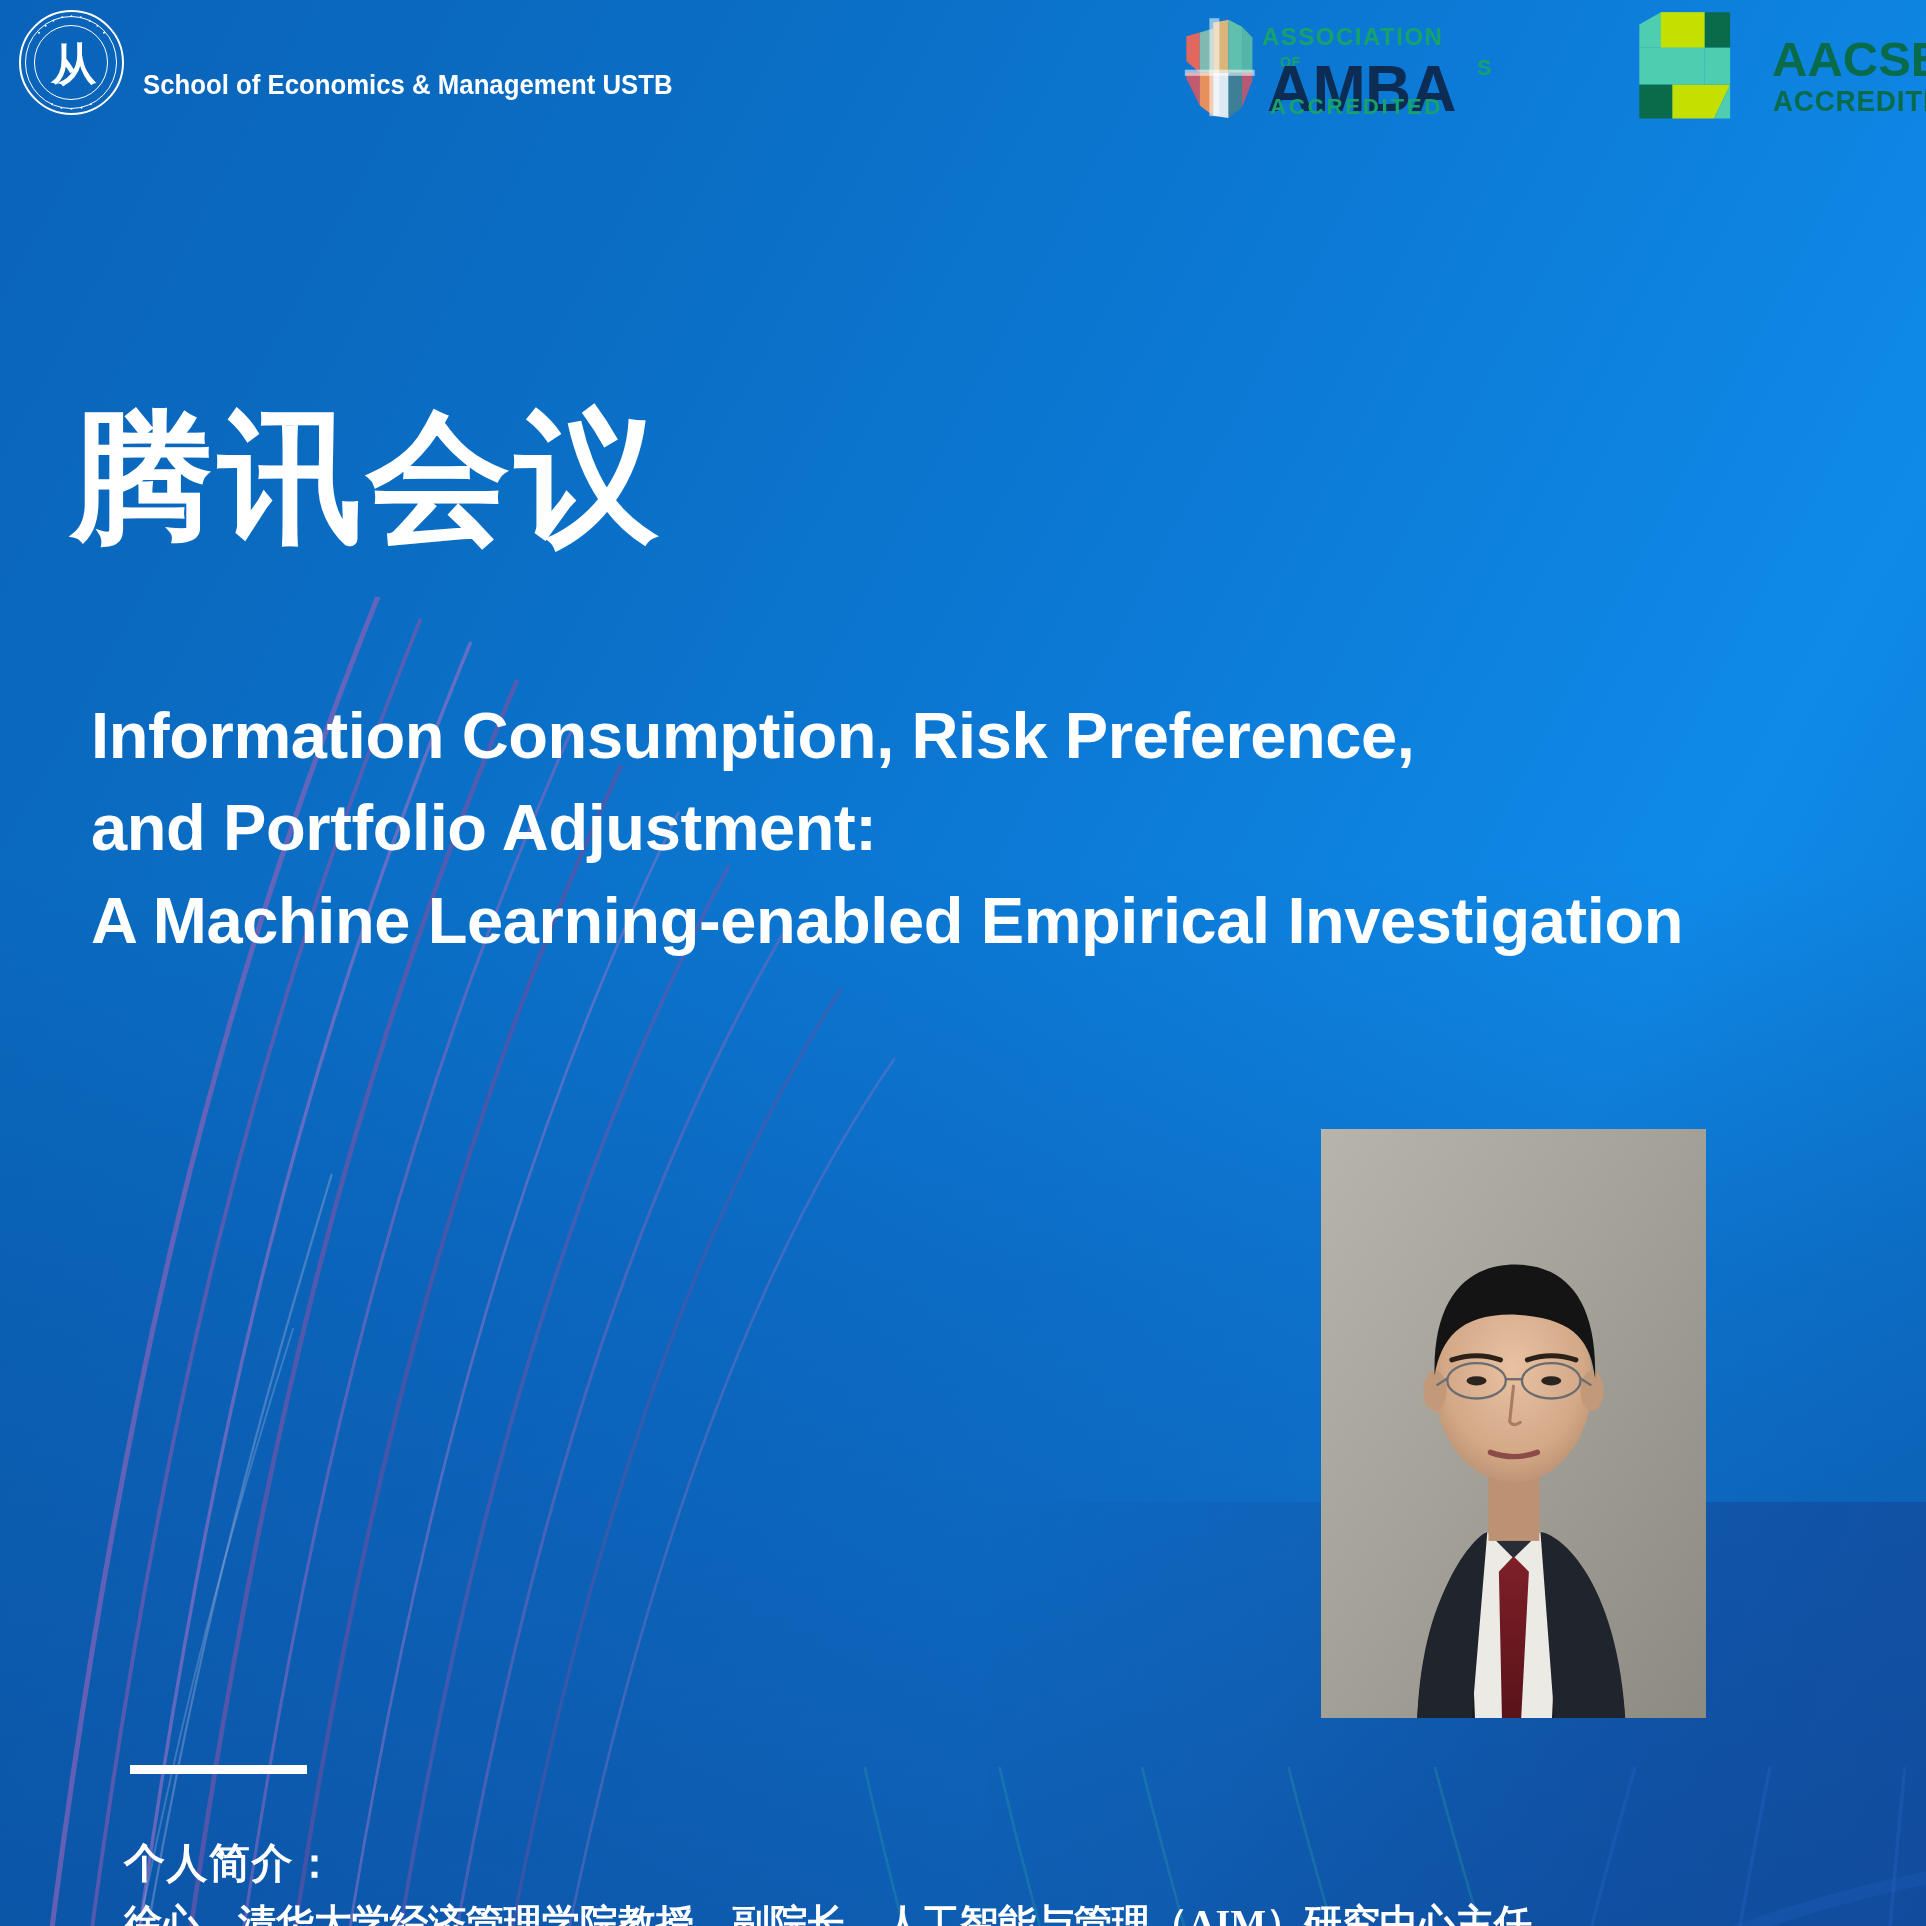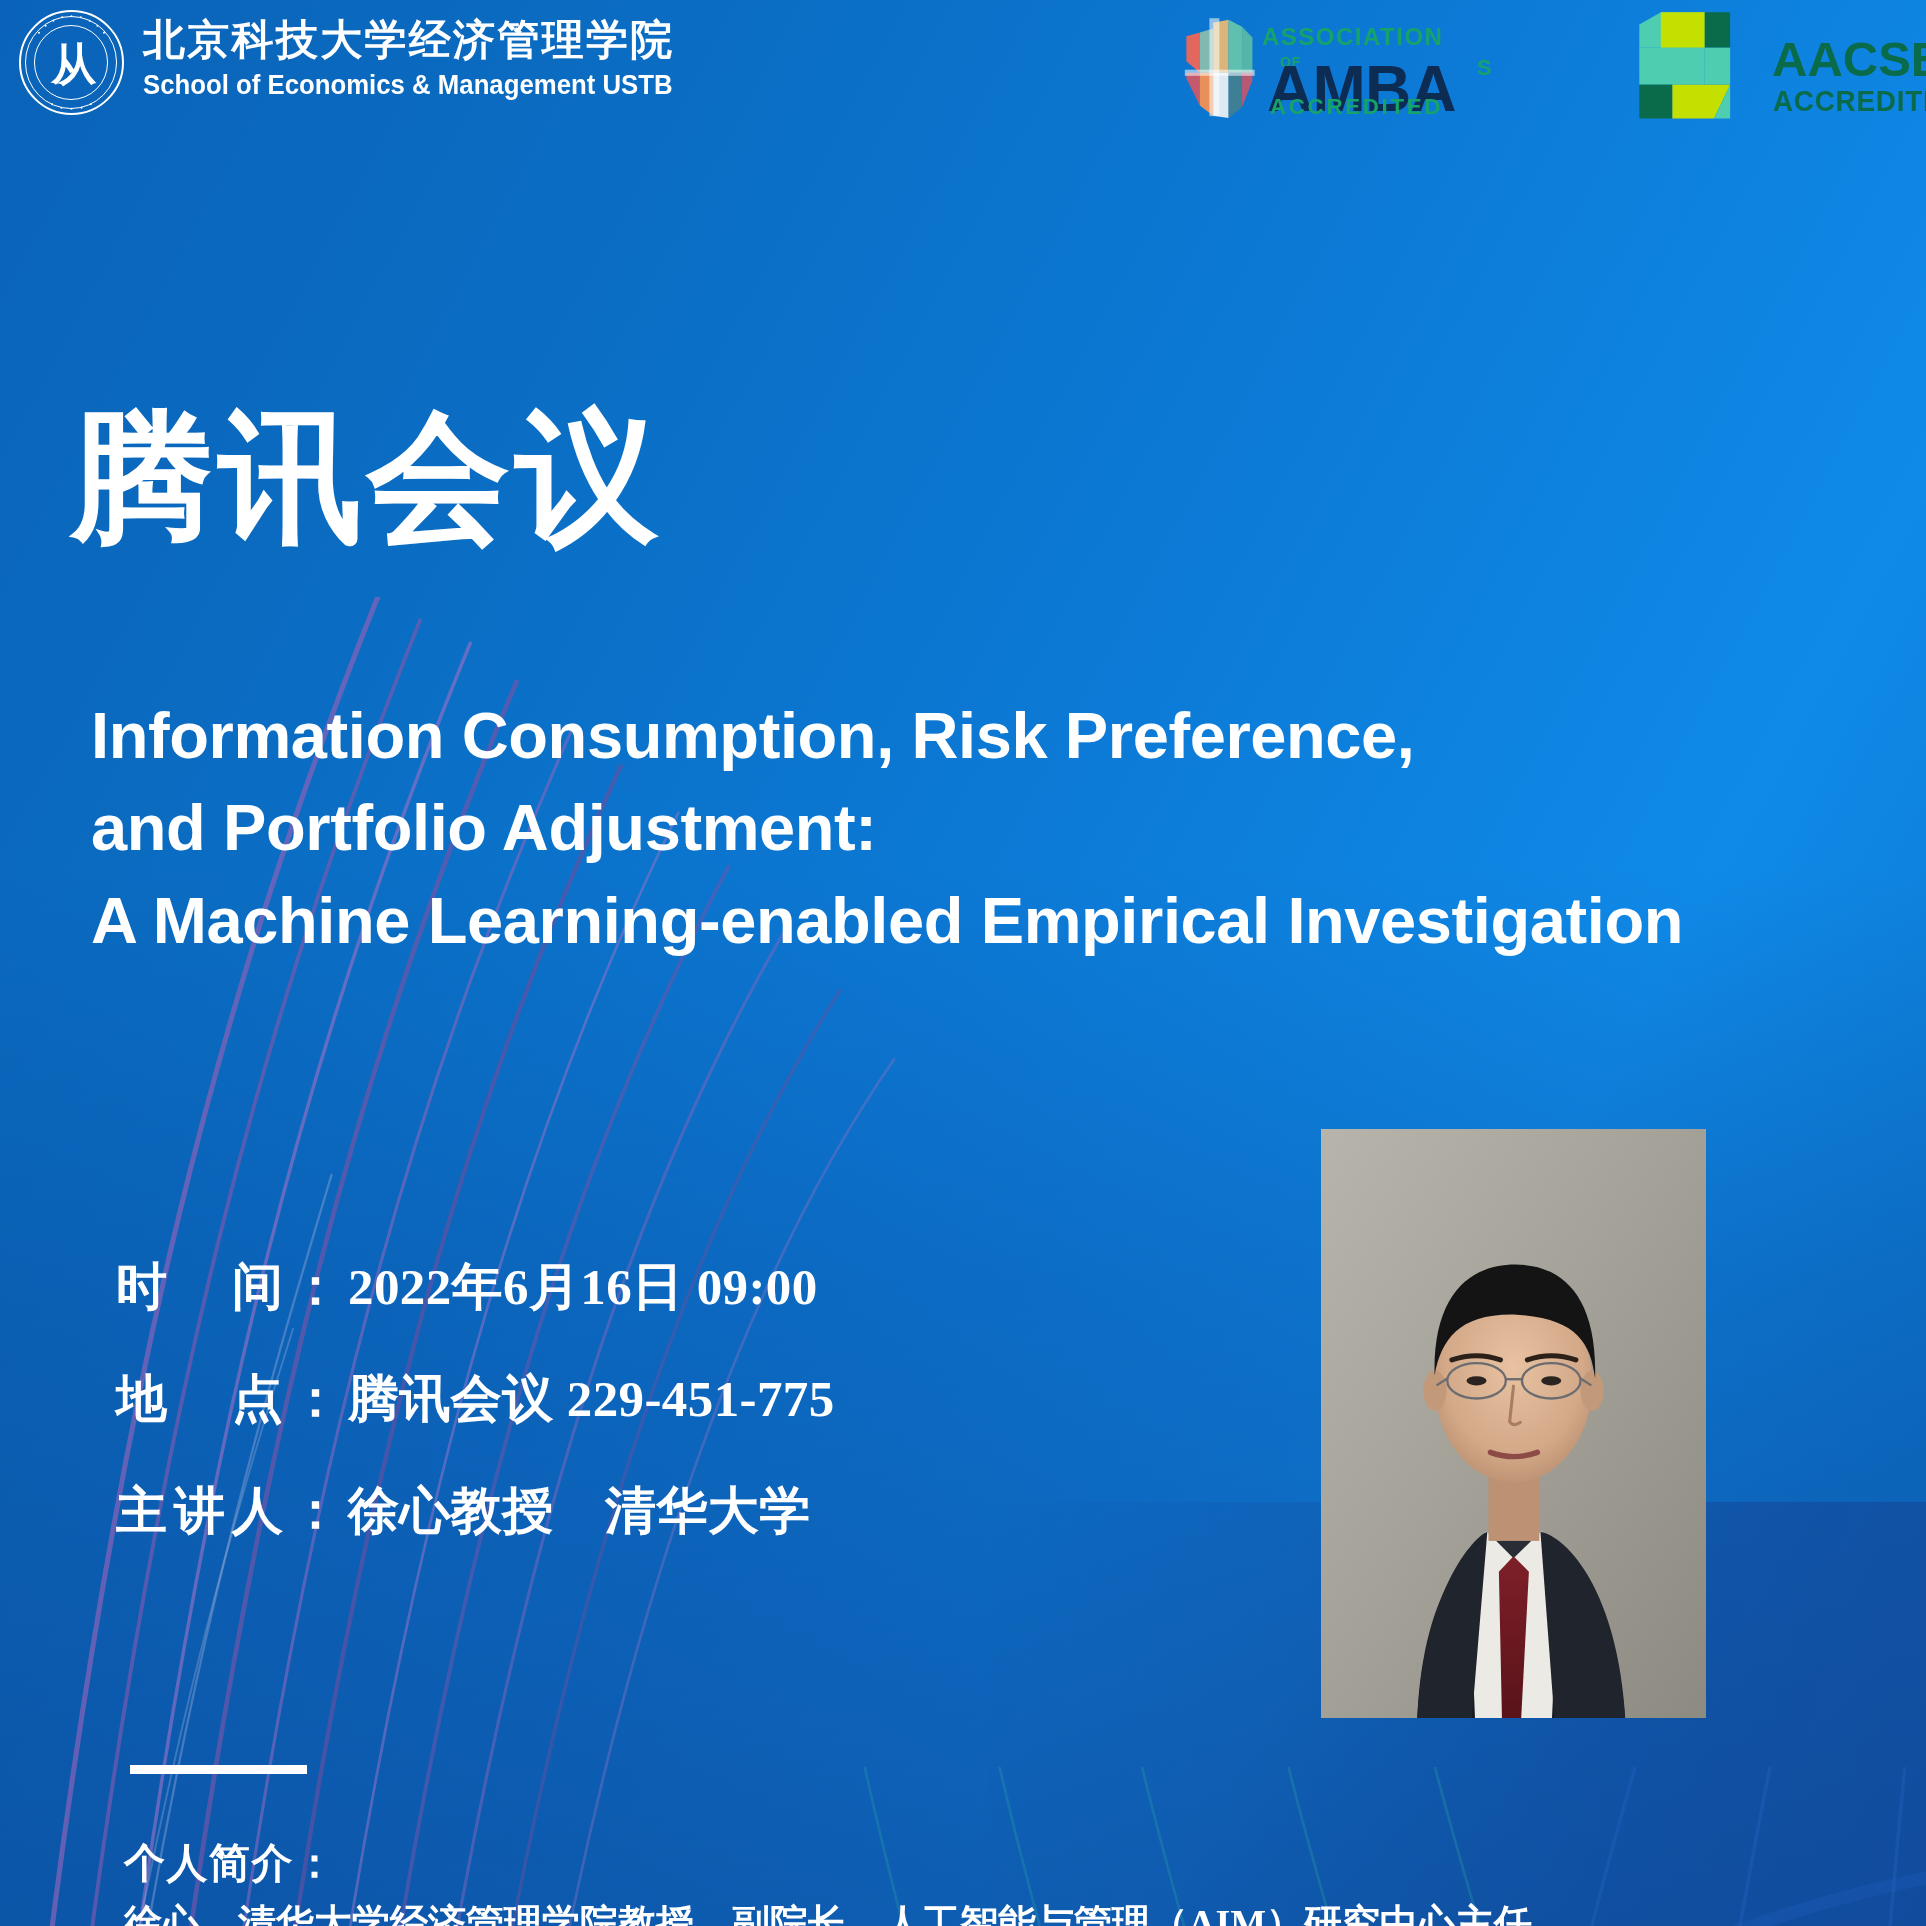--- a/index.html
+++ b/index.html
@@ -359,21 +359,20 @@
             <circle cx="136" cy="256" r="2.6"></circle>
           <circle cx="110" cy="253" r="2.6"></circle>
             <circle cx="162" cy="253" r="2.6"></circle>
           <circle cx="86" cy="244" r="2.6"></circle>
             <circle cx="186" cy="244" r="2.6"></circle>
         </g>
       </svg>
       <div class="seal-mark">从</div>
     </div>
 
-    <div class="school-name-cn">北京科技大学经济管理学院</div>
     <div class="school-name-en">School of Economics &amp; Management USTB</div>
 
     <div id="amba-badge">
       <svg class="amba-gem" viewBox="0 0 250 270">
         <polygon points="40,55 75,45 75,150 40,120" fill="#e2685f"></polygon>
         <polygon points="75,45 110,35 110,150 75,150" fill="#7fb9b2"></polygon>
         <polygon points="110,20 150,12 150,150 110,150" fill="#d9b57c"></polygon>
         <polygon points="150,12 185,30 185,150 150,150" fill="#5fc0b0"></polygon>
         <polygon points="185,30 212,58 212,150 185,150" fill="#54b6a8"></polygon>
         <polygon points="40,150 75,150 75,235 40,165" fill="#c45a6e"></polygon>
@@ -408,31 +407,20 @@
   </div>
 
   <div id="poster-title">腾讯会议</div>
 
   <div id="talk-title">
     <span class="tl-line">Information Consumption, Risk Preference,</span>
     <span class="tl-line"> and Portfolio Adjustment:</span>
     <span class="tl-line">A Machine Learning-enabled Empirical Investigation</span>
   </div>
 
-  <div id="event-details">
-    <div class="detail-row">
-      <span class="d-label">时　间：</span><span class="d-value">2022年6月16日  09:00</span>
-    </div>
-    <div class="detail-row">
-      <span class="d-label">地　点：</span><span class="d-value">腾讯会议 229-451-775</span>
-    </div>
-    <div class="detail-row">
-      <span class="d-label">主讲人：</span><span class="d-value">徐心教授　清华大学</span>
-    </div>
-  </div>
 
   <div id="portrait-frame">
     <svg class="pg" viewBox="0 0 1000 1530" preserveAspectRatio="none">
       <defs>
         <linearGradient id="wallg" x1="0" y1="0" x2="1" y2="1">
           <stop offset="0%" stop-color="#b7b4ab"></stop>
           <stop offset="45%" stop-color="#a5a299"></stop>
           <stop offset="100%" stop-color="#8d8a82"></stop>
         </linearGradient>
         <radialGradient id="skin" cx="50%" cy="42%" r="62%">

